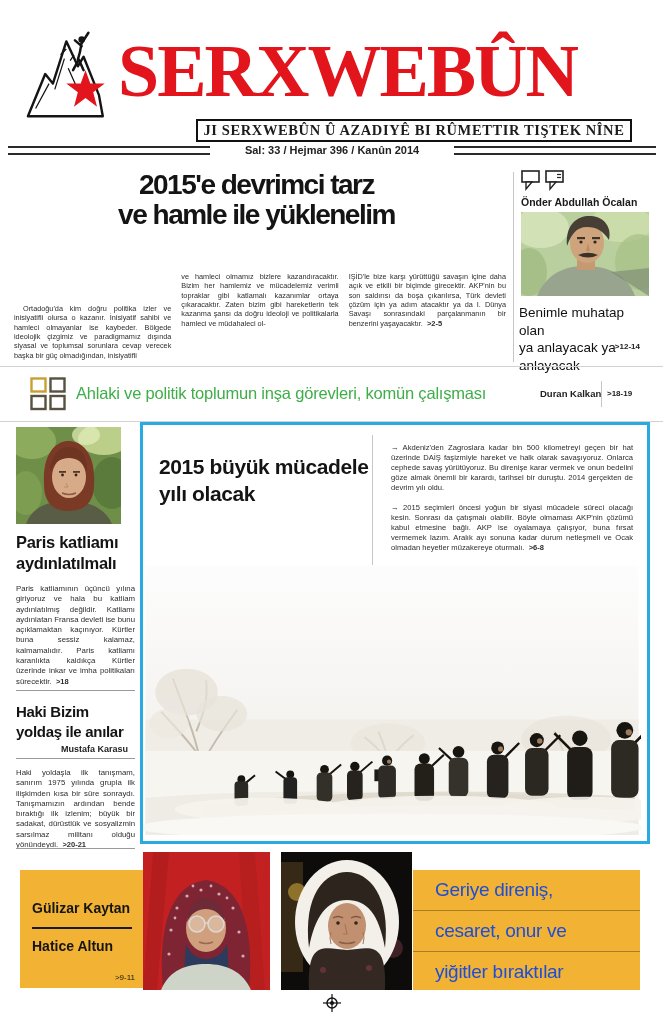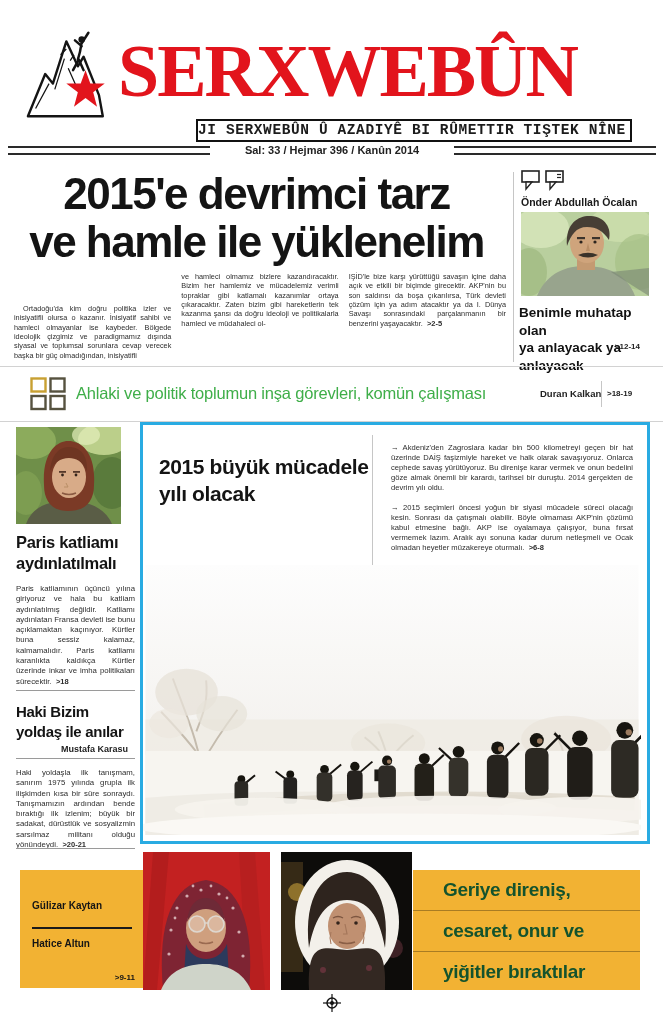--- a/index.html
+++ b/index.html
@@ -3,40 +3,40 @@
 <meta charset="utf-8">
 <style>
   html,body{margin:0;padding:0;background:#ffffff;}
   .page{position:relative;width:663px;height:1024px;background:#fff;overflow:hidden;
         font-family:"Liberation Sans",sans-serif;color:#1c1c1c;}
   .abs{position:absolute;}
 
   
   .mast-title{font-family:"Liberation Serif",serif;font-weight:bold;color:#e2141c;
               font-size:74px;line-height:0.95;letter-spacing:-2px;white-space:nowrap;}
-  .slogan-box{border:2px solid #111;font-family:Liberation Mono, monospace;font-weight:bold;
-              font-size:14.5px;letter-spacing:0.6px;text-align:left;line-height:19px;height:19px;
+  .slogan-box{border:2px solid #111;font-family:Liberation Serif, serif;font-weight:bold;
+              font-size:14.5px;letter-spacing:0.6px;text-align:center;line-height:19px;height:19px;
               white-space:nowrap;overflow:hidden;}
   .dateline{display:flex;align-items:center;}
   .dbl-rule{flex:1;height:5px;border-top:2px solid #2a2a2a;border-bottom:2px solid #2a2a2a;}
   .date-text{font-size:11px;font-weight:bold;padding:0 10px;white-space:nowrap;color:#222;}
 
   
-  .lead-headline{font-size:44px;font-weight:900;letter-spacing:-1.5px;line-height:1.08;
+  .lead-headline{font-size:28px;font-weight:900;letter-spacing:-1.5px;line-height:1.08;
                  text-align:center;color:#141414;}
   .vline{background:#c6c6c6;width:1px;}
   .bodycols{display:flex;gap:10px;}
   .bodycol{flex:1;font-size:7.3px;line-height:1.28;text-align:justify;color:#2d2d2d;}
   .bodycol.first{text-indent:9px;margin-top:32px;}
   .pref{font-weight:bold;font-size:7.5px;white-space:nowrap;}
   .pref-row{text-align:right;font-weight:bold;font-size:8px;color:#222;}
 
   
   .kicker{font-size:10.5px;font-weight:bold;color:#1a1a1a;}
-  .oc-head{font-size:13.5px;font-weight:bold;line-height:1.3;color:#111;}
+  .oc-head{font-size:13.5px;font-weight:normal;line-height:1.3;color:#111;}
   .photo-frame{overflow:hidden;}
   .photo-frame svg{display:block;}
 
   
   .gbanner{border-top:1px solid #d2d2d2;border-bottom:1px solid #d2d2d2;}
   .gtitle{font-size:16.5px;font-weight:normal;color:#3fae49;letter-spacing:-0.2px;white-space:nowrap;}
   .gauthor{font-size:9.5px;font-weight:bold;color:#222;}
 
   
   .sb-title{font-size:16.5px;font-weight:900;line-height:1.28;letter-spacing:-0.3px;color:#141414;}
@@ -46,25 +46,25 @@
   .sb-rule{height:1px;background:#9a9a9a;}
 
   
   .feature{border:3px solid #29abe2;background:#fff;}
   .f-title{font-size:21px;font-weight:900;line-height:1.3;letter-spacing:-0.4px;color:#141414;}
   .f-text{font-size:7.6px;line-height:1.32;text-align:justify;color:#2d2d2d;}
   .f-text p{margin:0 0 10px 0;}
 
   
   .ybox{background:#f2b233;}
-  .yname{font-size:10px;font-weight:900;color:#151515;}
+  .yname{font-size:14px;font-weight:900;color:#151515;}
   .yrule{height:2px;background:#1a1a1a;}
-  .ypref{font-size:8px;font-weight:bold;color:#151515;}
-  .qline{height:40px;line-height:40px;font-size:19px;font-weight:bold;color:#14532d;
-         padding-left:30px;letter-spacing:-0.3px;}
+  .ypref{font-size:8px;font-weight:normal;color:#151515;}
+  .qline{height:40px;line-height:40px;font-size:19px;font-weight:normal;color:#1d4ed8;
+         padding-left:22px;letter-spacing:-0.3px;}
   .qline.sep{border-bottom:1px solid rgba(0,0,0,0.30);}
 </style>
 </head>
 <body>
 
 <div class="page">
 
   <div class="abs" style="left:26px;top:28px;width:96px;height:92px;">
     <svg width="96" height="92" viewBox="0 0 100 92">
       <path d="M2,90 L20,46 L28,56 L42,12 L54,38 L60,28 L76,68 L80,90 Z" fill="#ffffff" stroke="#141414" stroke-width="2.5" stroke-linejoin="round"></path>

